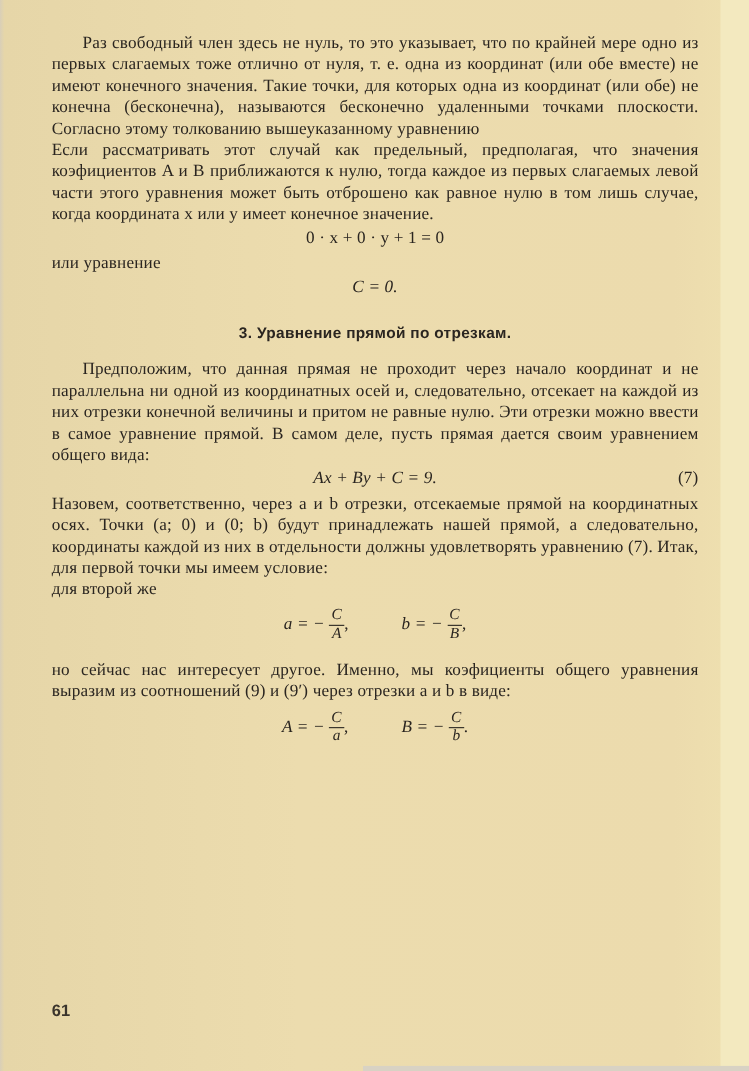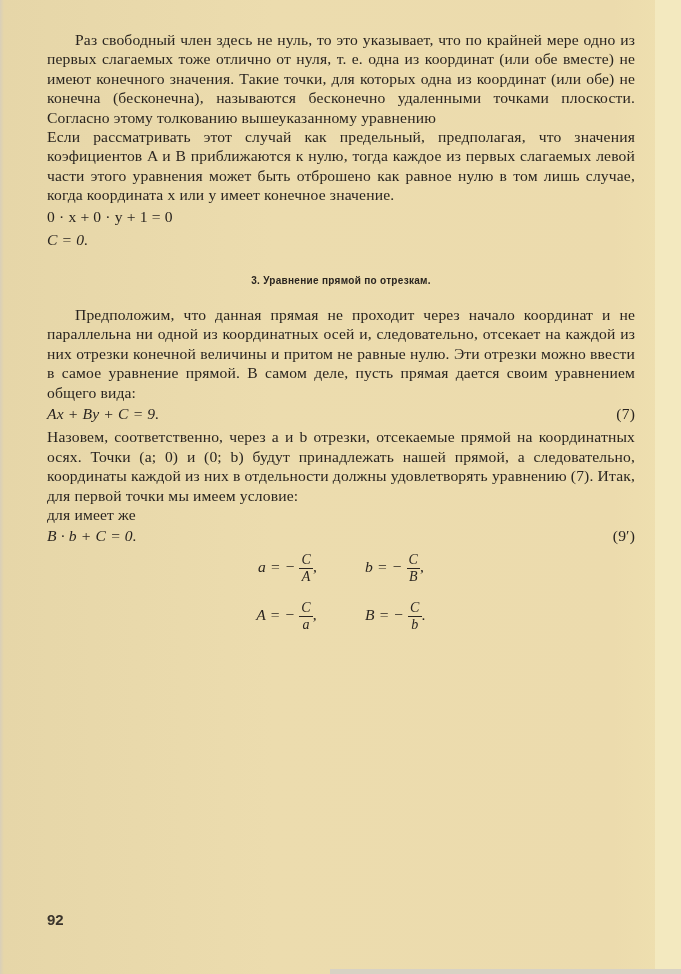--- a/index.html
+++ b/index.html
@@ -22,28 +22,28 @@
     background: #d8d2c4;
   }
   .text-block {
     position: absolute; left: 47px; top: 30px; width: 588px;
     font-size: 15.6px; line-height: 19.4px; text-align: justify;
     letter-spacing: 0.15px;
   }
   .p { margin: 0; text-indent: 0; }
   .p.indent { text-indent: 28px; }
   .formula {
-    text-align: left; margin: 2px 0 4px 0; position: relative;
+    text-align: center; margin: 2px 0 4px 0; position: relative;
     font-style: normal;
   }
   .formula i { font-style: italic; margin-top: 16px; }
   .eqno { position: absolute; right: 0; top: 0; }
   .heading {
     text-align: center; font-family: "Liberation Sans", "DejaVu Sans", sans-serif;
-    font-weight: bold; font-size: 10px; margin: 22px 0 14px 0; letter-spacing: 0.3px;
+    font-weight: bold; font-size: 14px; margin: 22px 0 14px 0; letter-spacing: 0.3px;
   }
   .frac-row { text-align: center; margin: 6px 0 8px 0; height: 40px; position: relative; }
   .frac { display: inline-block; vertical-align: middle; text-align: center; font-style: italic; font-size: 14px; line-height: 16px; }
   .frac .num { display: block; border-bottom: 1px solid #2a2520; padding: 0 2px; }
   .frac .den { display: block; }
   .page-num {
     position: absolute; left: 47px; top: 911px; font-size: 15px;
     font-family: "Liberation Sans", "DejaVu Sans", sans-serif; font-weight: bold; color: #3a342c;
   }
   i { font-style: italic; }
@@ -52,47 +52,45 @@
 <body>
 
 <div class="page-bg"></div>
 <div class="right-strip"></div>
 <div class="bottom-strip"></div>
 
 <div class="text-block">
   <p class="p indent">Раз свободный член здесь не нуль, то это указывает, что по крайней мере одно из первых слагаемых тоже отлично от нуля, т. е. одна из координат (или обе вместе) не имеют конечного значения. Такие точки, для которых одна из координат (или обе) не конечна (бесконечна), называются бесконечно удаленными точками плоскости. Согласно этому толкованию вышеуказанному уравнению</p>
   <p class="p">Если рассматривать этот случай как предельный, предполагая, что значения коэфициентов A и B приближаются к нулю, тогда каждое из первых слагаемых левой части этого уравнения может быть отброшено как равное нулю в том лишь случае, когда координата x или y имеет конечное значение.</p>
   <div class="formula"><span>0 · x + 0 · y + 1 = 0</span></div>
+  <p class="p">или уравнение</p>
   <div class="formula"><i>C = 0.</i></div>
 
   <div class="heading">3. Уравнение прямой по отрезкам.</div>
 
   <p class="p indent">Предположим, что данная прямая не проходит через начало координат и не параллельна ни одной из координатных осей и, следовательно, отсекает на каждой из них отрезки конечной величины и притом не равные нулю. Эти отрезки можно ввести в самое уравнение прямой. В самом деле, пусть прямая дается своим уравнением общего вида:</p>
   <div class="formula">
     <i>Ax + By + C = 9.</i>
     <span class="eqno">(7)</span>
   </div>
   <p class="p">Назовем, соответственно, через a и b отрезки, отсекаемые прямой на координатных осях. Точки (a; 0) и (0; b) будут принадлежать нашей прямой, а следовательно, координаты каждой из них в отдельности должны удовлетворять уравнению (7). Итак, для первой точки мы имеем условие:</p>
-  <p class="p">для имеет же</p>
-  <div class="formula">
-    <i>B · b + C = 0.</i>
-    <span class="eqno">(9′)</span>
-  </div>
+  <p class="p">для второй же</p>
 
   <div class="frac-row">
     <i>a = −</i>
     <span class="frac"><span class="num">C</span><span class="den">A</span></span><span>,</span>
     <span style="display:inline-block;width:40px;"></span>
     <i>b = −</i>
     <span class="frac"><span class="num">C</span><span class="den">B</span></span><span>,</span>
   </div>
 
+  <p class="p">но сейчас нас интересует другое. Именно, мы коэфициенты общего уравнения выразим из соотношений (9) и (9′) через отрезки a и b в виде:</p>
 
   <div class="frac-row">
     <i>A = −</i>
     <span class="frac"><span class="num">C</span><span class="den">a</span></span><span>,</span>
     <span style="display:inline-block;width:40px;"></span>
     <i>B = −</i>
     <span class="frac"><span class="num">C</span><span class="den">b</span></span><span>.</span>
   </div>
 </div>
 
-<div class="page-num">92</div>
+<div class="page-num">61</div>
 
 </body></html>

